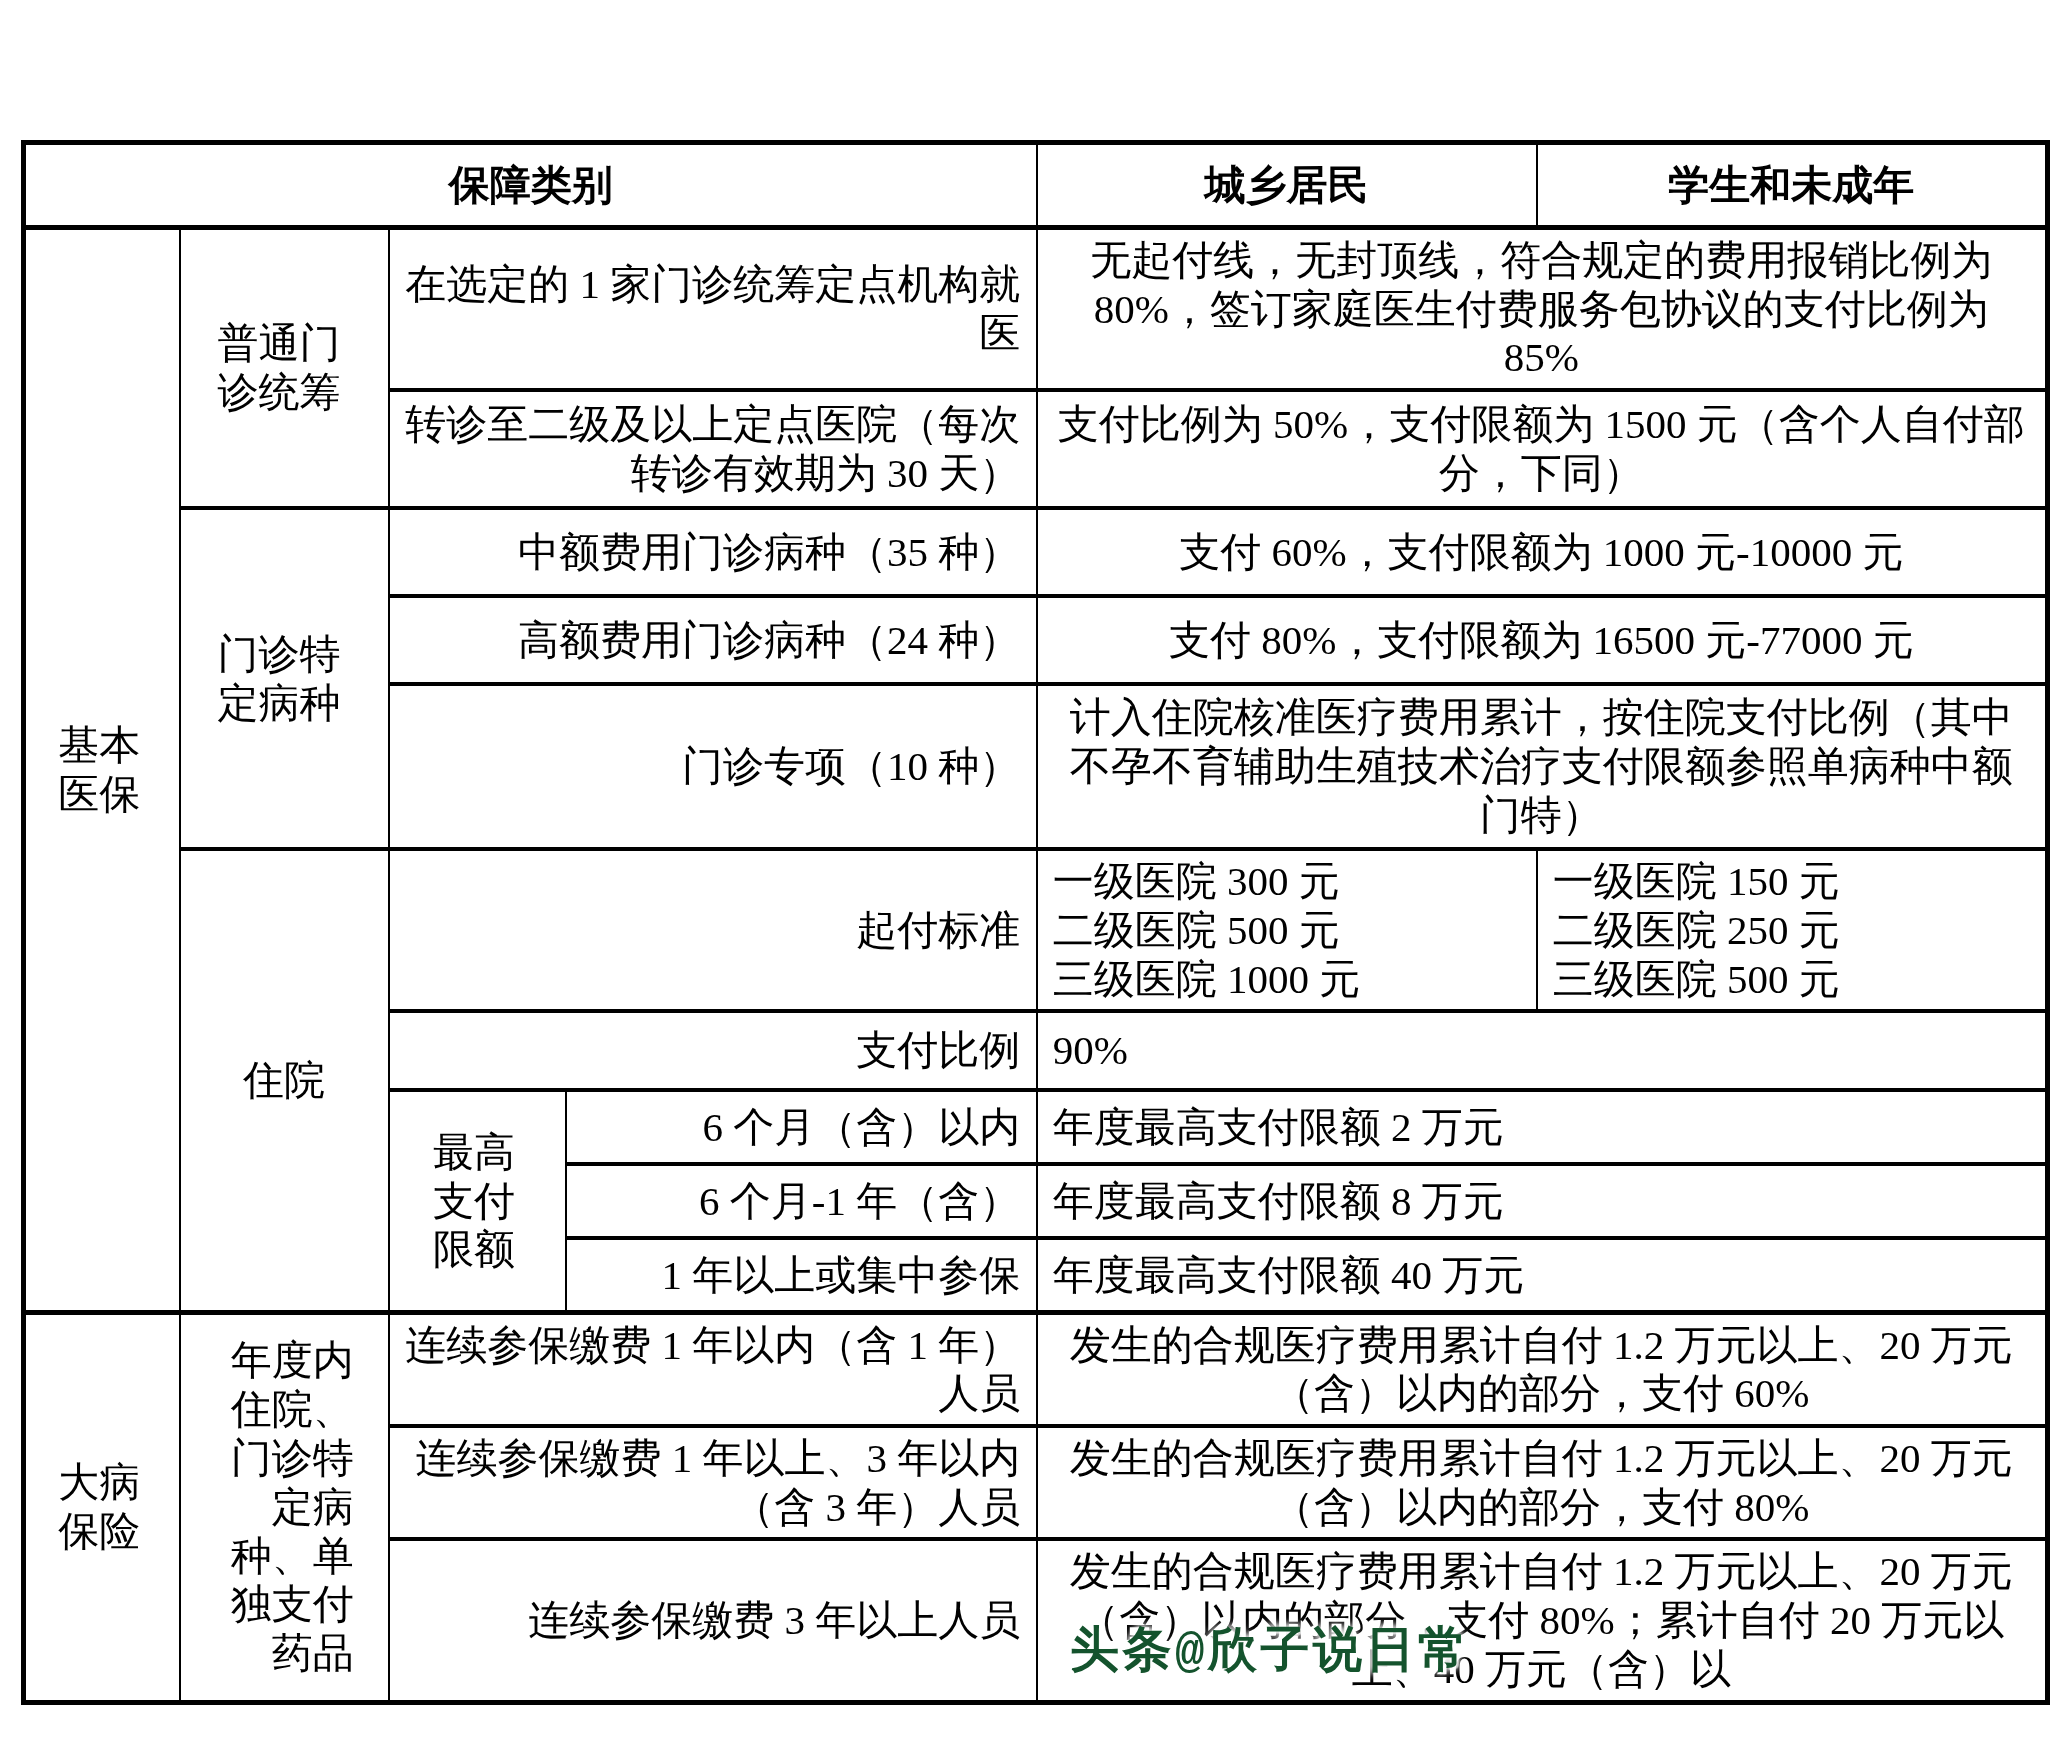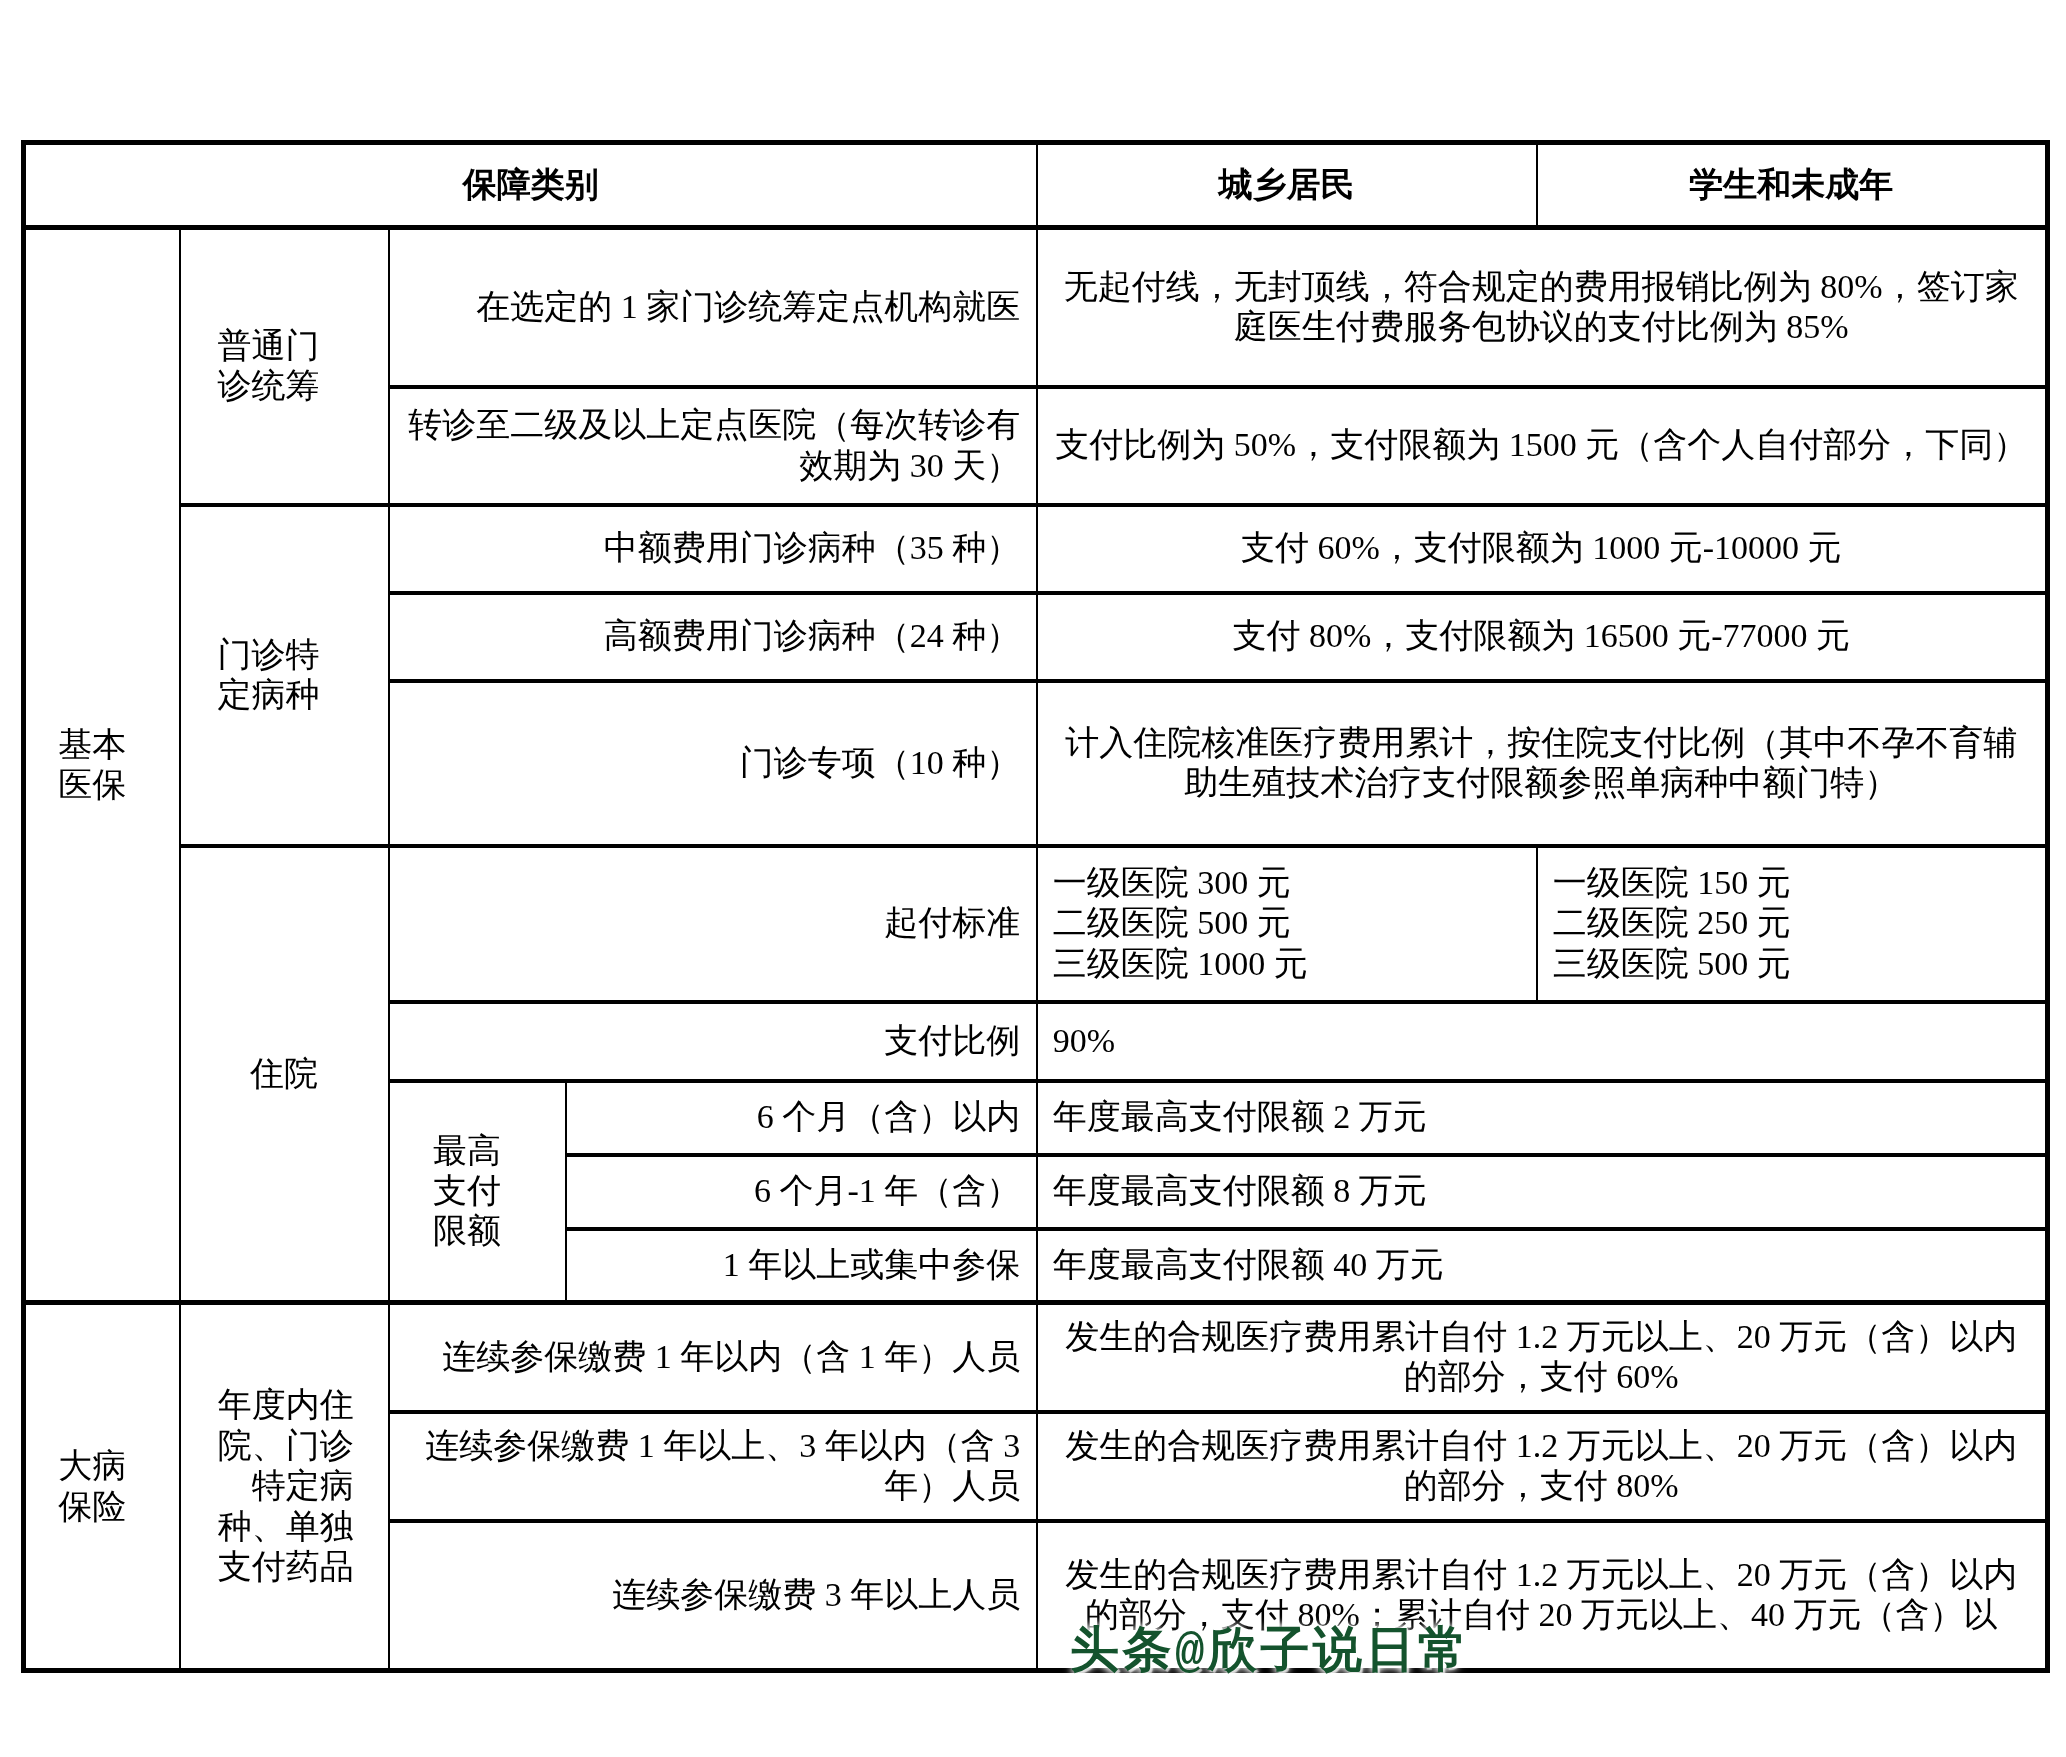--- a/index.html
+++ b/index.html
@@ -29,21 +29,21 @@
     top: 140px;
     width: 2024px;
     border-collapse: collapse;
     table-layout: fixed;
     border: 5.3px solid #000;
   }
   table.benefits td {
     border: 2.9px solid #000;
     border-top-width: 4.1px;
     border-bottom-width: 4.1px;
-    font-size: 34px;
+    font-size: 41px;
     line-height: 1.19;
     vertical-align: middle;
     padding: 5.9px 15.3px;
     overflow: hidden;
   }
   tr.rhead td { border-bottom-width: 5.9px; }
   tr.rsect td { border-top-width: 5.9px; }
   .th { font-weight: bold; text-align: center; padding: 5.9px 4.7px; }
   .c-label { text-align: center; padding: 5.9px 4.7px; }
   .c-label .inner { display: inline-block; text-align: left; }

